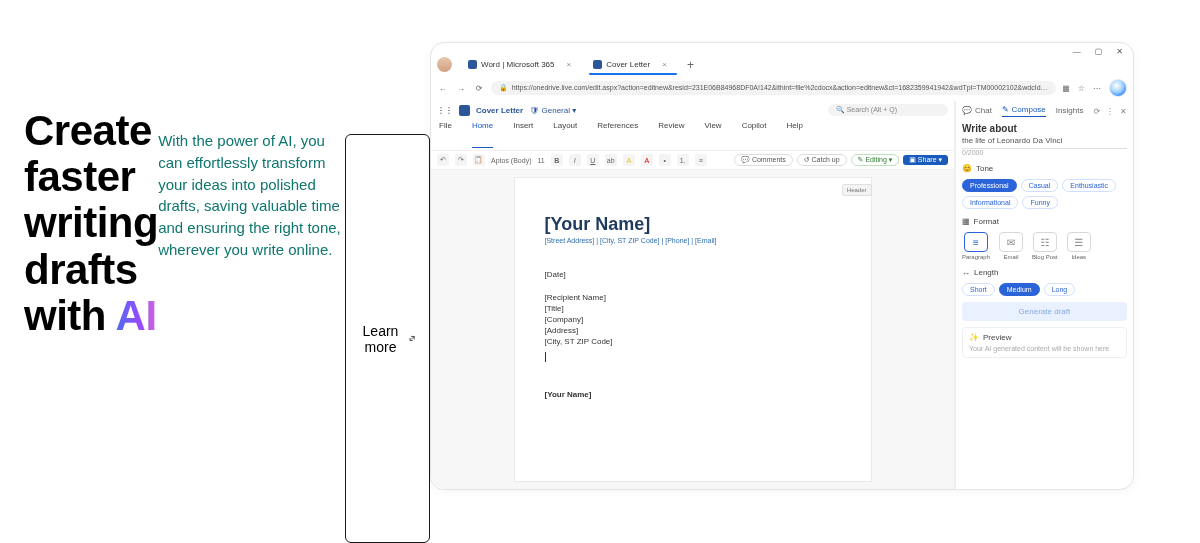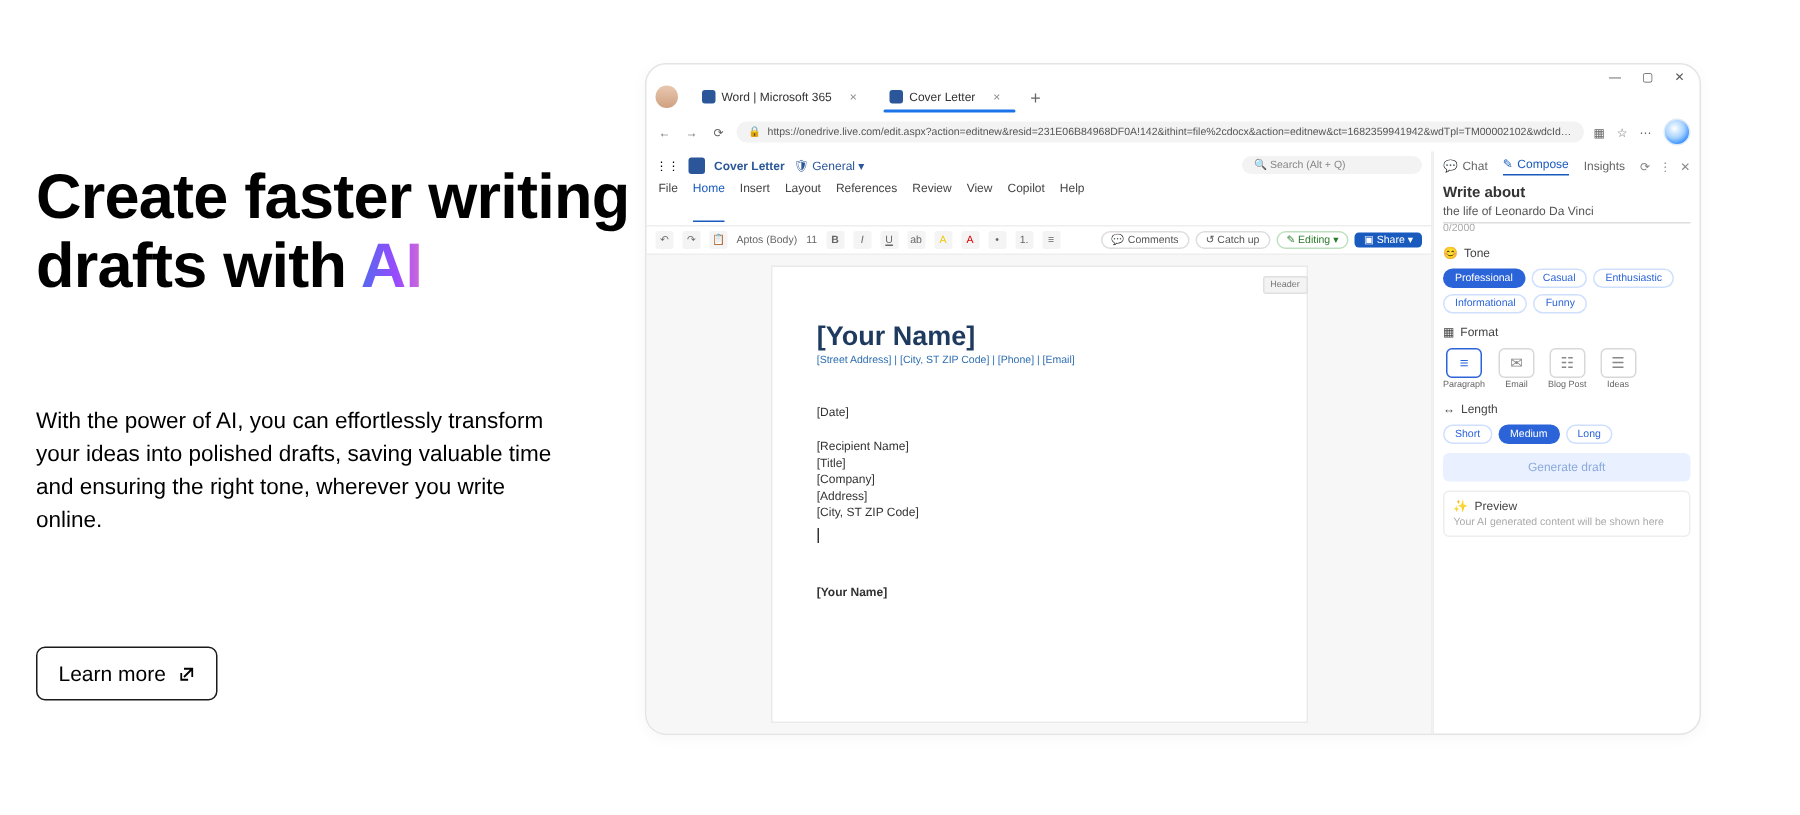--- a/index.html
+++ b/index.html
@@ -4,28 +4,28 @@
 <style>
   * { box-sizing: border-box; margin: 0; padding: 0; }
   body {
     width: 1200px; height: 543px;
     font-family: "Segoe UI", -apple-system, BlinkMacSystemFont, sans-serif;
     background: #fff; overflow: hidden; display: flex;
   }
   
   .left {
     width: 430px; padding: 108px 0 0 24px;
-    display: flex; flex-direction: column; gap: 48px;
+    display: flex; flex-direction: row;
   }
   .headline { font-size: 42px; font-weight: 600; line-height: 1.1; letter-spacing: -0.5px; }
   .ai {
     background: linear-gradient(90deg,#4f6bed 0%,#9a4aff 60%,#d06ad8 100%);
     -webkit-background-clip: text; background-clip: text; color: transparent;
   }
-  .blurb { margin-top: 22px; font-size: 15px; line-height: 1.45; color: #000000; max-width: 350px; }
+  .blurb { margin-top: 22px; font-size: 15px; line-height: 1.45; color: #0f766e; max-width: 350px; }
   .learn {
     margin-top: 26px; width: fit-content; padding: 9px 14px;
     border: 1px solid #1a1a1a; border-radius: 6px; font-size: 14px;
     background: #fff; display: flex; align-items: center; gap: 8px; cursor: pointer;
   }
   .ext-icon { width: 11px; height: 11px; }
   .next {
     margin-top: 58px; width: 140px; padding: 12px 0;
     background: #111; color: #fff; border: none; border-radius: 7px;
     font-size: 15px; cursor: pointer;
@@ -64,21 +64,21 @@
   .addr-right { color:#666; display:flex; gap:8px; align-items:center; }
   .bingball { width:18px; height:18px; border-radius:50%; background:radial-gradient(circle at 40% 35%,#fff,#a7d3ff 45%,#2786ff 80%); border:1px solid #dfeaf7; }
   
   .app { flex:1; display:flex; }
   .doc-area { flex:1; display:flex; flex-direction:column; border-right:1px solid #eee; min-width:0; }
   .titlebar { display:flex; align-items:center; gap:6px; padding:3px 6px; font-size:8px; }
   .word-logo { width:11px; height:11px; background:#2b579a; border-radius:2px; }
   .doc-title { color:#2b579a; font-weight:600; }
   .doc-sub { color:#2b579a; }
   .searchpill { margin-left:auto; background:#f3f3f3; border-radius:8px; padding:2px 8px; font-size:7px; color:#888; width:120px; }
-  .menubar { display:flex; gap:10px; padding:2px 8px; font-size:8px; color:#444; border-bottom:1px solid #eee; }
+  .menubar { display:flex; gap:20px; padding:2px 8px; font-size:8px; color:#444; border-bottom:1px solid #eee; }
   .menubar .m.active { color:#185abd; border-bottom:1.5px solid #185abd; padding-bottom:17px; }
   .ribbon { display:flex; align-items:center; gap:6px; padding:3px 6px; border-bottom:1px solid #eee; font-size:7px; color:#666; flex-wrap:nowrap; overflow:hidden; }
   .rb { width:12px; height:12px; background:#f4f4f4; border-radius:2px; display:flex; align-items:center; justify-content:center; }
   .ribbon-right { margin-left:auto; display:flex; gap:4px; align-items:center; }
   .pill { padding:1px 6px; border:1px solid #ddd; border-radius:8px; font-size:7px; color:#555; }
   .pill.edit { color:#2b7a2b; border-color:#bfe0bf; }
   .sharebtn { background:#185abd; color:#fff; border-radius:3px; padding:1px 6px; font-size:7px; }
   .pagewrap { flex:1; background:#f7f7f7; display:flex; justify-content:center; padding:8px 14px; overflow:hidden; }
   .page { width:356px; background:#fff; box-shadow:0 0 0 1px #eaeaea; position:relative; padding:36px 30px 12px 30px; font-size:8px; color:#333; }
   .header-tag { position:absolute; top:6px; right:-1px; background:#f3f3f3; border:1px solid #e0e0e0; border-radius:2px; padding:2px 4px; font-size:6px; color:#777; }

